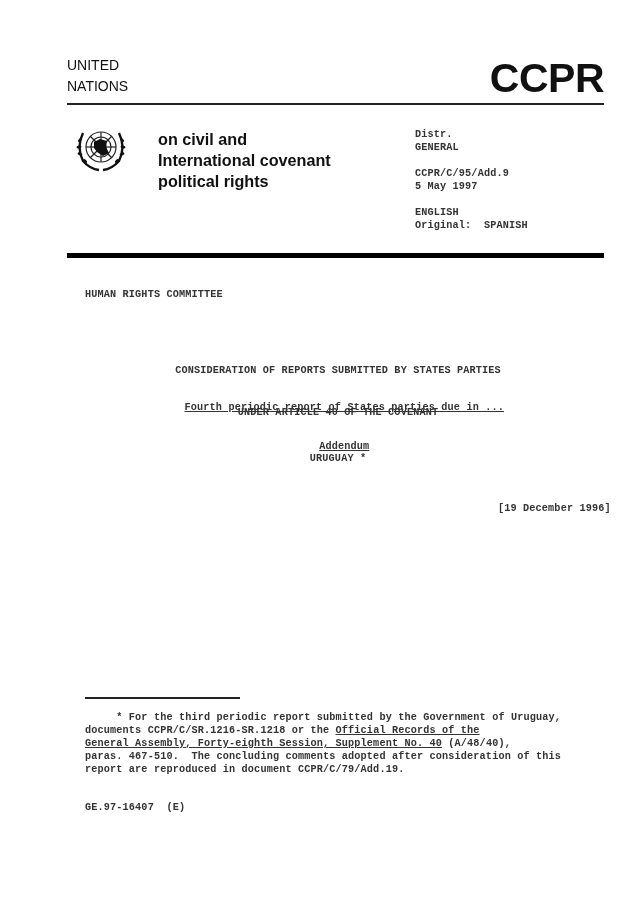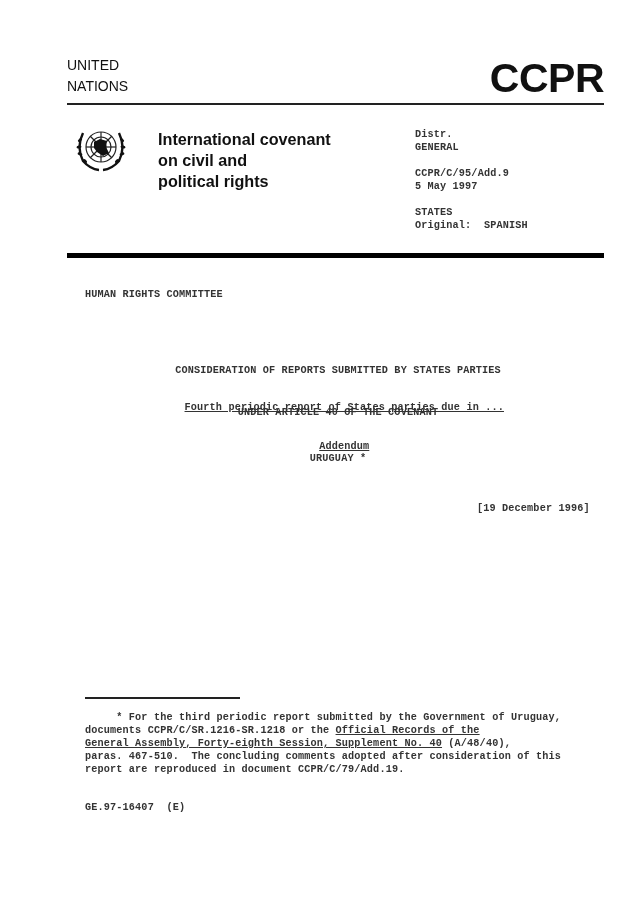--- a/index.html
+++ b/index.html
@@ -14,21 +14,21 @@
     .emblem { left: 70px; top: 123px; width: 62px; height: 52px; }
     .title { left: 158px; top: 129px; font-weight: bold; font-size: 16.2px; line-height: 21px; }
     .title div { white-space: nowrap; }
     .meta { left: 415px; top: 128px; line-height: 13px; }
     .meta div { white-space: pre; }
     .meta .gap { height: 13px; }
     .rule-thick { left: 67px; top: 253px; width: 537px; height: 5px; background: #000; }
     .committee { left: 85px; top: 273px; white-space: pre; margin-top: 16px; }
     .center-block { left: 0; width: 676px; text-align: center; white-space: pre; line-height: 14px; }
     .u { text-decoration: underline; }
-    .date { left: 477px; top: 503px; white-space: pre; text-align: right; }
+    .date { left: 498px; top: 503px; white-space: pre; text-align: right; }
     .fn-rule { left: 85px; top: 697px; width: 155px; height: 2px; background: #222; }
     .footnote { left: 85px; top: 711px; line-height: 13px; }
     .footnote div { white-space: pre; }
     .job { left: 85px; top: 802px; white-space: pre; }
   </style>
 </head>
 <body>
 
 <div class="abs sans org">
   <div>UNITED</div>
@@ -62,33 +62,33 @@
       <ellipse cx="15" cy="38" rx="2.5" ry="1.4" transform="rotate(45 15 38)"></ellipse>
       <ellipse cx="52" cy="17" rx="2.5" ry="1.4" transform="rotate(40 52 17)"></ellipse>
       <ellipse cx="53" cy="24" rx="2.5" ry="1.4" transform="rotate(10 53 24)"></ellipse>
       <ellipse cx="52" cy="31" rx="2.5" ry="1.4" transform="rotate(-20 52 31)"></ellipse>
       <ellipse cx="47" cy="38" rx="2.5" ry="1.4" transform="rotate(-45 47 38)"></ellipse>
     </g>
   </svg>
 </div>
 
 <div class="abs sans title">
+  <div>on civil and</div>
   <div>International  covenant</div>
-  <div>on civil and</div>
   <div>political rights</div>
 </div>
 
 <div class="abs mono meta">
   <div>Distr.</div>
   <div>GENERAL</div>
   <div class="gap"></div>
   <div>CCPR/C/95/Add.9</div>
   <div>5 May 1997</div>
   <div class="gap"></div>
-  <div>STATES</div>
+  <div>ENGLISH</div>
   <div>Original:  SPANISH</div>
 </div>
 
 <div class="abs rule-thick"></div>
 
 <div class="abs mono committee">HUMAN RIGHTS COMMITTEE</div>
 
 <div class="abs mono center-block" style="top:336px;">
   <div>CONSIDERATION OF REPORTS SUBMITTED BY STATES PARTIES</div>
   <div>UNDER ARTICLE 40 OF THE COVENANT</div>

